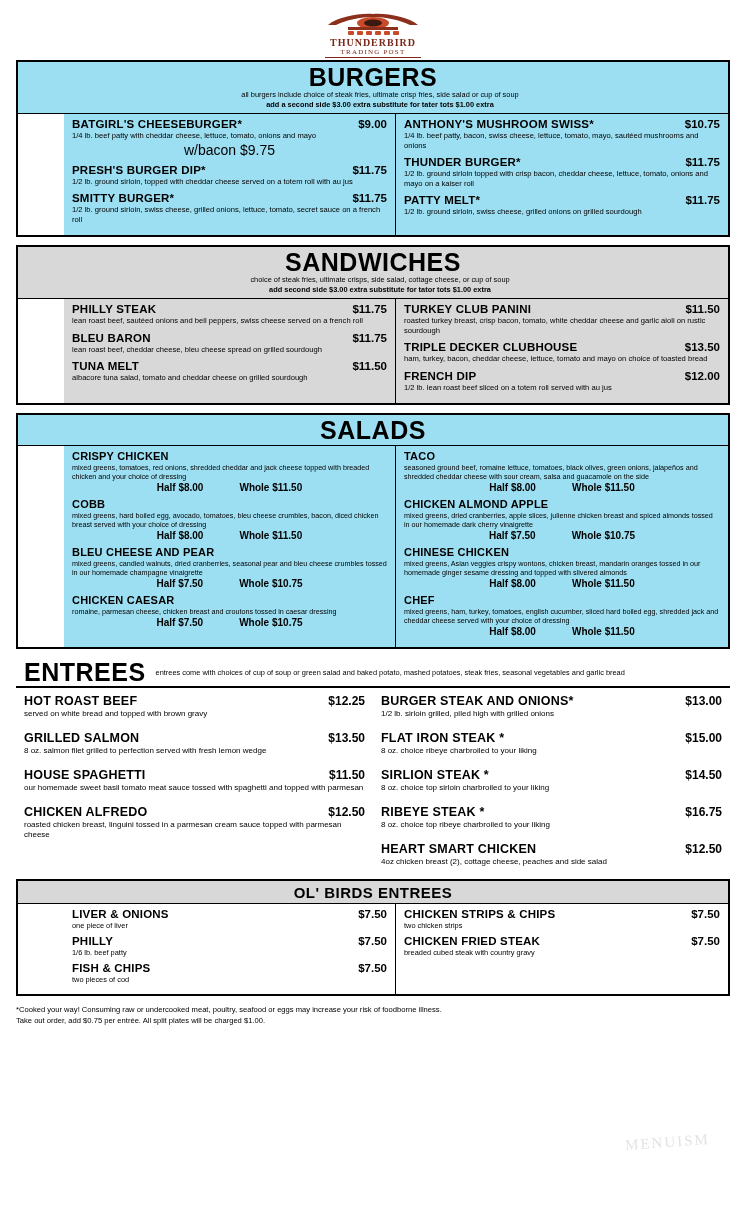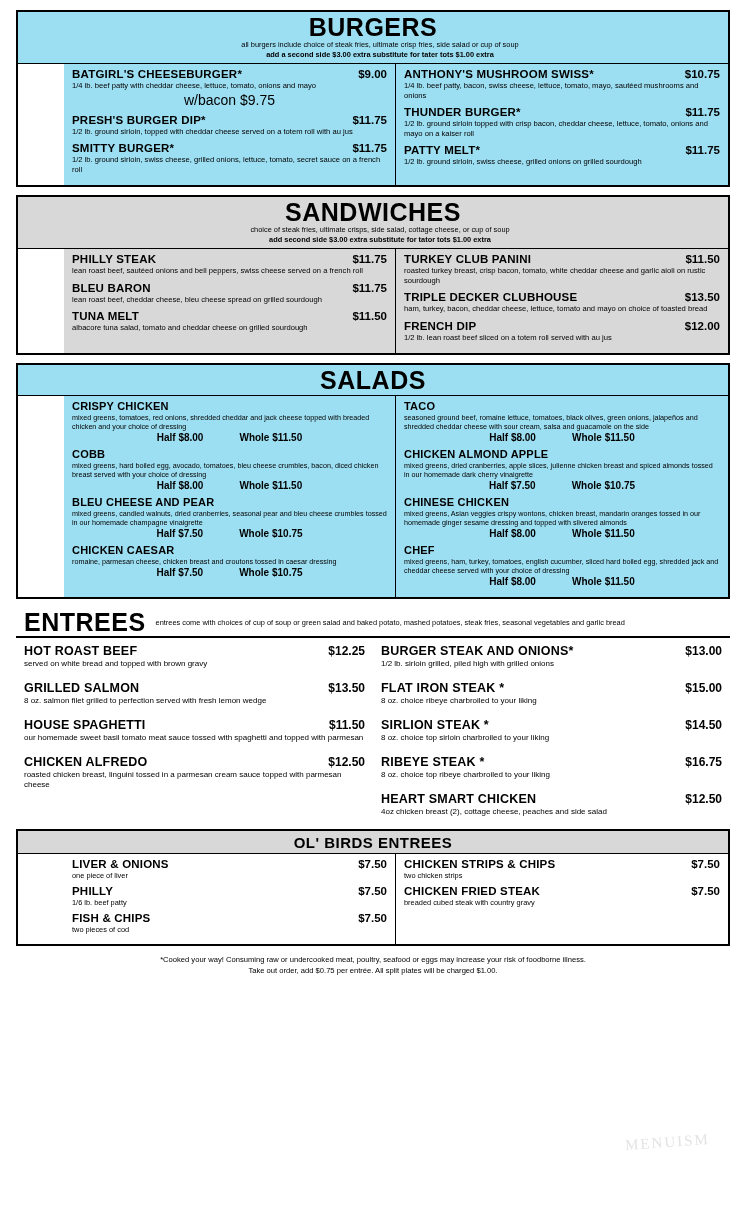--- a/index.html
+++ b/index.html
@@ -67,34 +67,55 @@
   .entrees-cols .col.left { border-right:none; }
   .entrees .item { margin-bottom:12px; }
   .entrees .item-name { font-size:12.5px; }
   .entrees .item-price { font-size:12px; }
   .entrees .item-desc { font-size:8px; }
 
   .olbirds .item-name { font-size:11.5px; }
   .olbirds .item-desc { font-size:7.4px; }
   .olbirds .item { margin-bottom:5px; }
 
-  .footer { text-align:center; font-size:7.6px; line-height:1.45; margin-top:4px; }
+  .footer { font-size:7.6px; line-height:1.45; margin-top:4px; }
 
   .watermark {
     position:absolute; right:36px; bottom:78px;
     font-family:"Liberation Serif", serif; font-size:15px; color:rgba(150,150,150,0.28);
     letter-spacing:2px; transform:rotate(-4deg);
     pointer-events:none;
   }
 </style>
 </head>
 <body>
 
 <div class="page">
 
+  <div class="logo-wrap">
+    <div class="logo">
+      <svg class="logo-bird" viewBox="0 0 110 26">
+        <path d="M10 14 C20 6, 40 2, 55 3 C70 2, 90 6, 100 14 L92 14 C82 9, 68 6, 55 6 C42 6, 28 9, 18 14 Z" fill="#8c2f1c"></path>
+        <ellipse cx="55" cy="12" rx="16" ry="6" fill="#c94a2a"></ellipse>
+        <ellipse cx="55" cy="12" rx="9" ry="3.5" fill="#3a1a10"></ellipse>
+        <rect x="30" y="16" width="50" height="3" fill="#8c2f1c"></rect>
+        <g fill="#c94a2a">
+          <rect x="30" y="20" width="6" height="4" rx="1"></rect>
+          <rect x="39" y="20" width="6" height="4" rx="1"></rect>
+          <rect x="48" y="20" width="6" height="4" rx="1"></rect>
+          <rect x="57" y="20" width="6" height="4" rx="1"></rect>
+          <rect x="66" y="20" width="6" height="4" rx="1"></rect>
+          <rect x="75" y="20" width="6" height="4" rx="1"></rect>
+        </g>
+      </svg>
+      <div class="logo-name">THUNDERBIRD</div>
+      <div class="logo-sub">TRADING POST</div>
+      <div class="logo-rule"></div>
+    </div>
+  </div>
 
   <div class="section burgers">
     <div class="sec-head blue">
       <div class="sec-title">BURGERS</div>
       <div class="sec-note">
         <span class="c">all burgers include choice of steak fries, ultimate crisp fries, side salad or cup of soup</span>
         <span class="c b">add a second side $3.00 extra          substitute for tater tots $1.00 extra</span>
       </div>
     </div>
     <div class="cols">

